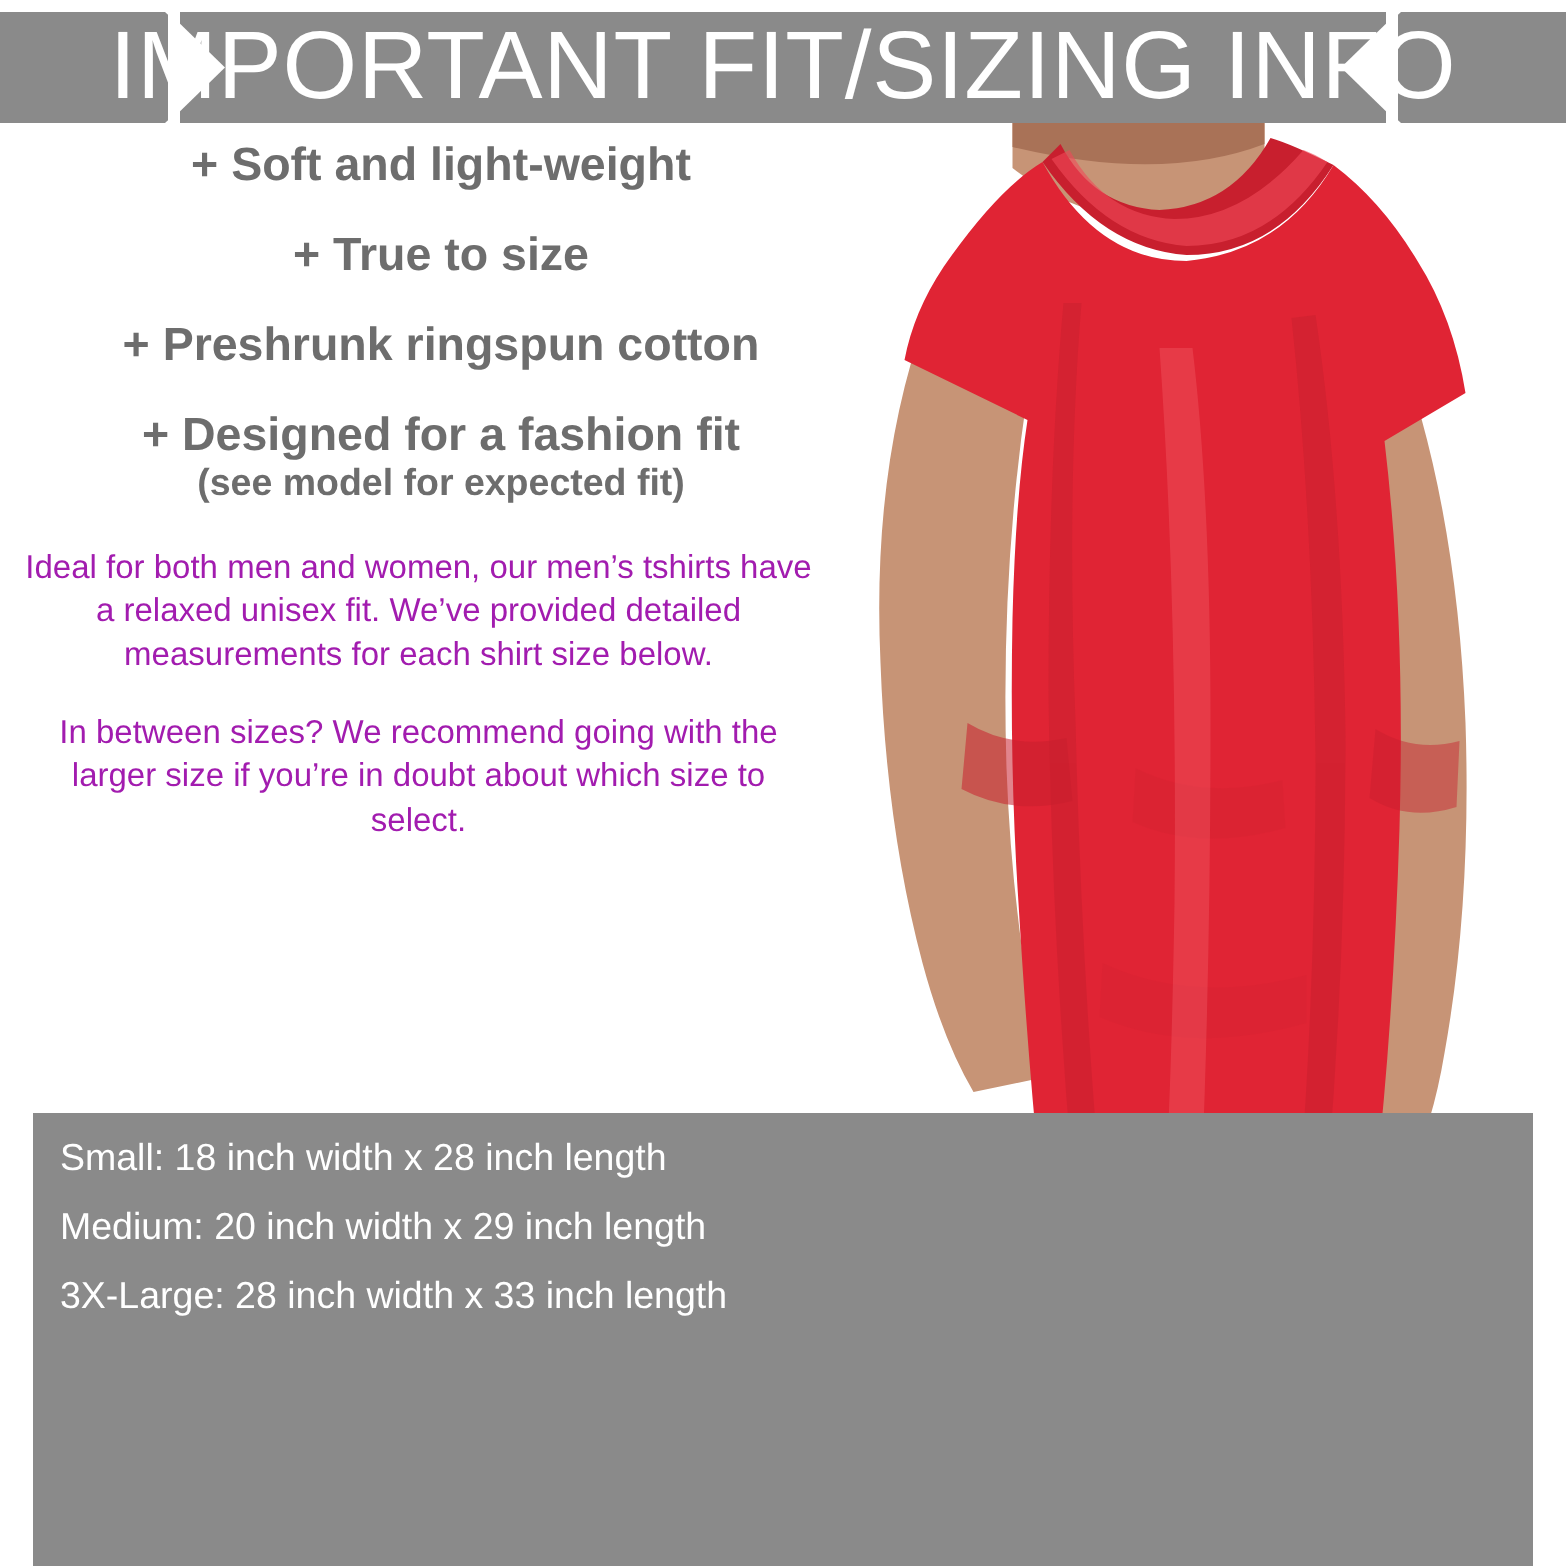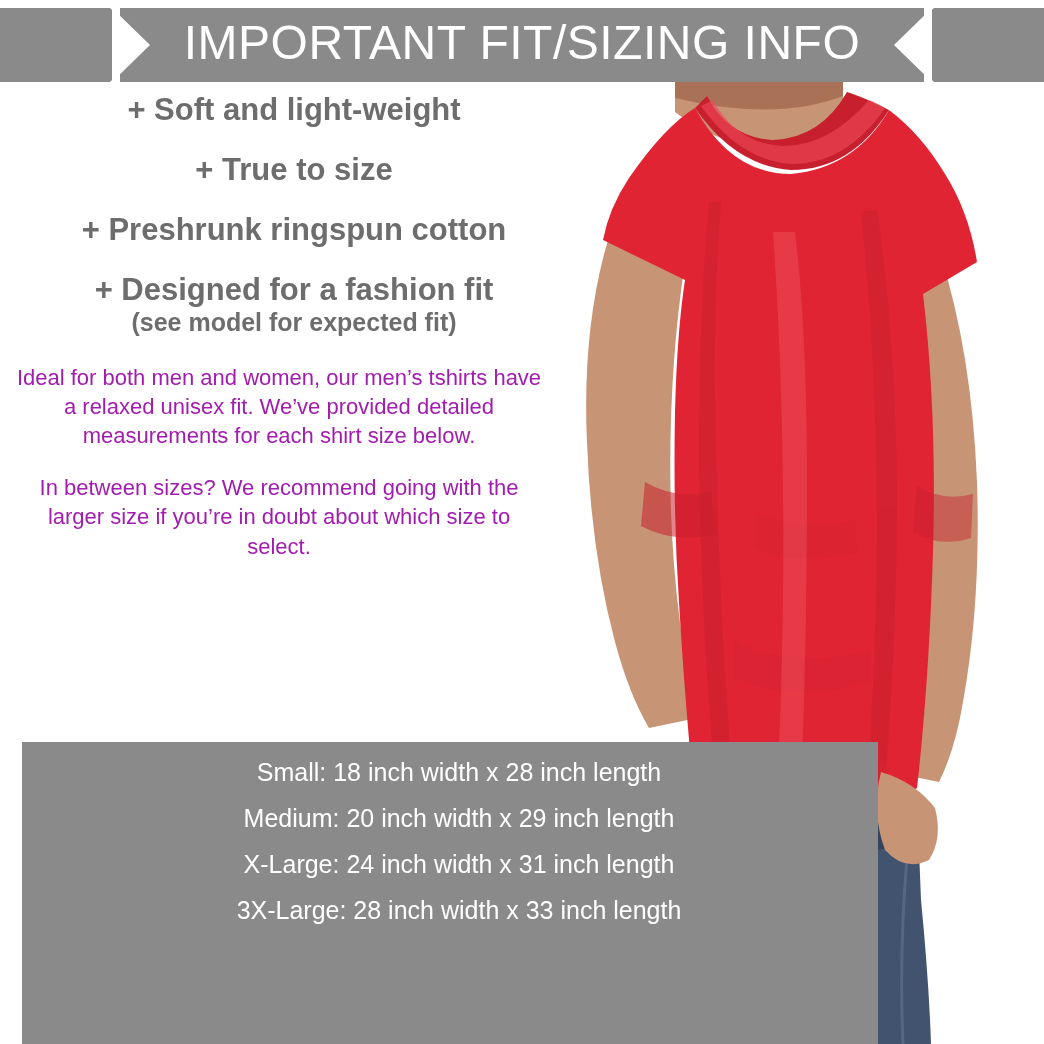--- a/index.html
+++ b/index.html
@@ -29,21 +29,21 @@
     left: 0; top: 0;
     width: 1044px; height: 74px;
   }
   .banner-title {
     position: absolute;
     left: 0; top: 0;
     width: 1044px; height: 74px;
     display: flex;
     align-items: center;
     justify-content: center;
-    font-size: 48px;
+    font-size: 64px;
     font-weight: 400;
     color: #ffffff;
     letter-spacing: 0.5px;
     line-height: 1;
     padding-bottom: 4px;
     font-family: "Liberation Sans", sans-serif;
   }
 
   
   .photo {
@@ -84,25 +84,24 @@
     line-height: 1.34;
     width: 530px;
     margin-bottom: 22px;
     font-weight: 400;
   }
 
   
   .sizes {
     position: absolute;
     left: 22px; top: 742px;
-    width: 856px;
+    width: 1000px;
     height: 302px;
     background: #8a8a8a;
     padding: 18px 0 0 18px;
-    text-align: center;
   }
   .size-row {
     font-size: 25px;
     color: #ffffff;
     line-height: 1.0;
     margin-bottom: 21px;
     white-space: nowrap;
   }
 </style>
 </head>
@@ -175,17 +174,16 @@
     <div class="bullet">+ Preshrunk ringspun cotton</div>
     <div class="bullet last">+ Designed for a fashion fit</div>
     <div class="bullet-sub">(see model for expected fit)</div>
     <div class="para">Ideal for both men and women, our men’s tshirts have a relaxed unisex fit. We’ve provided detailed measurements for each shirt size below.</div>
     <div class="para">In between sizes? We recommend going with the larger size if you’re in doubt about which size to select.</div>
   </div>
 
   <div class="sizes">
     <div class="size-row">Small: 18 inch width x 28 inch length</div>
     <div class="size-row">Medium: 20 inch width x 29 inch length</div>
-    <div class="size-row">X-Large: 24 inch width x 31 inch length</div>
     <div class="size-row">3X-Large: 28 inch width x 33 inch length</div>
   </div>
 
 </div>
 
 </body></html>

